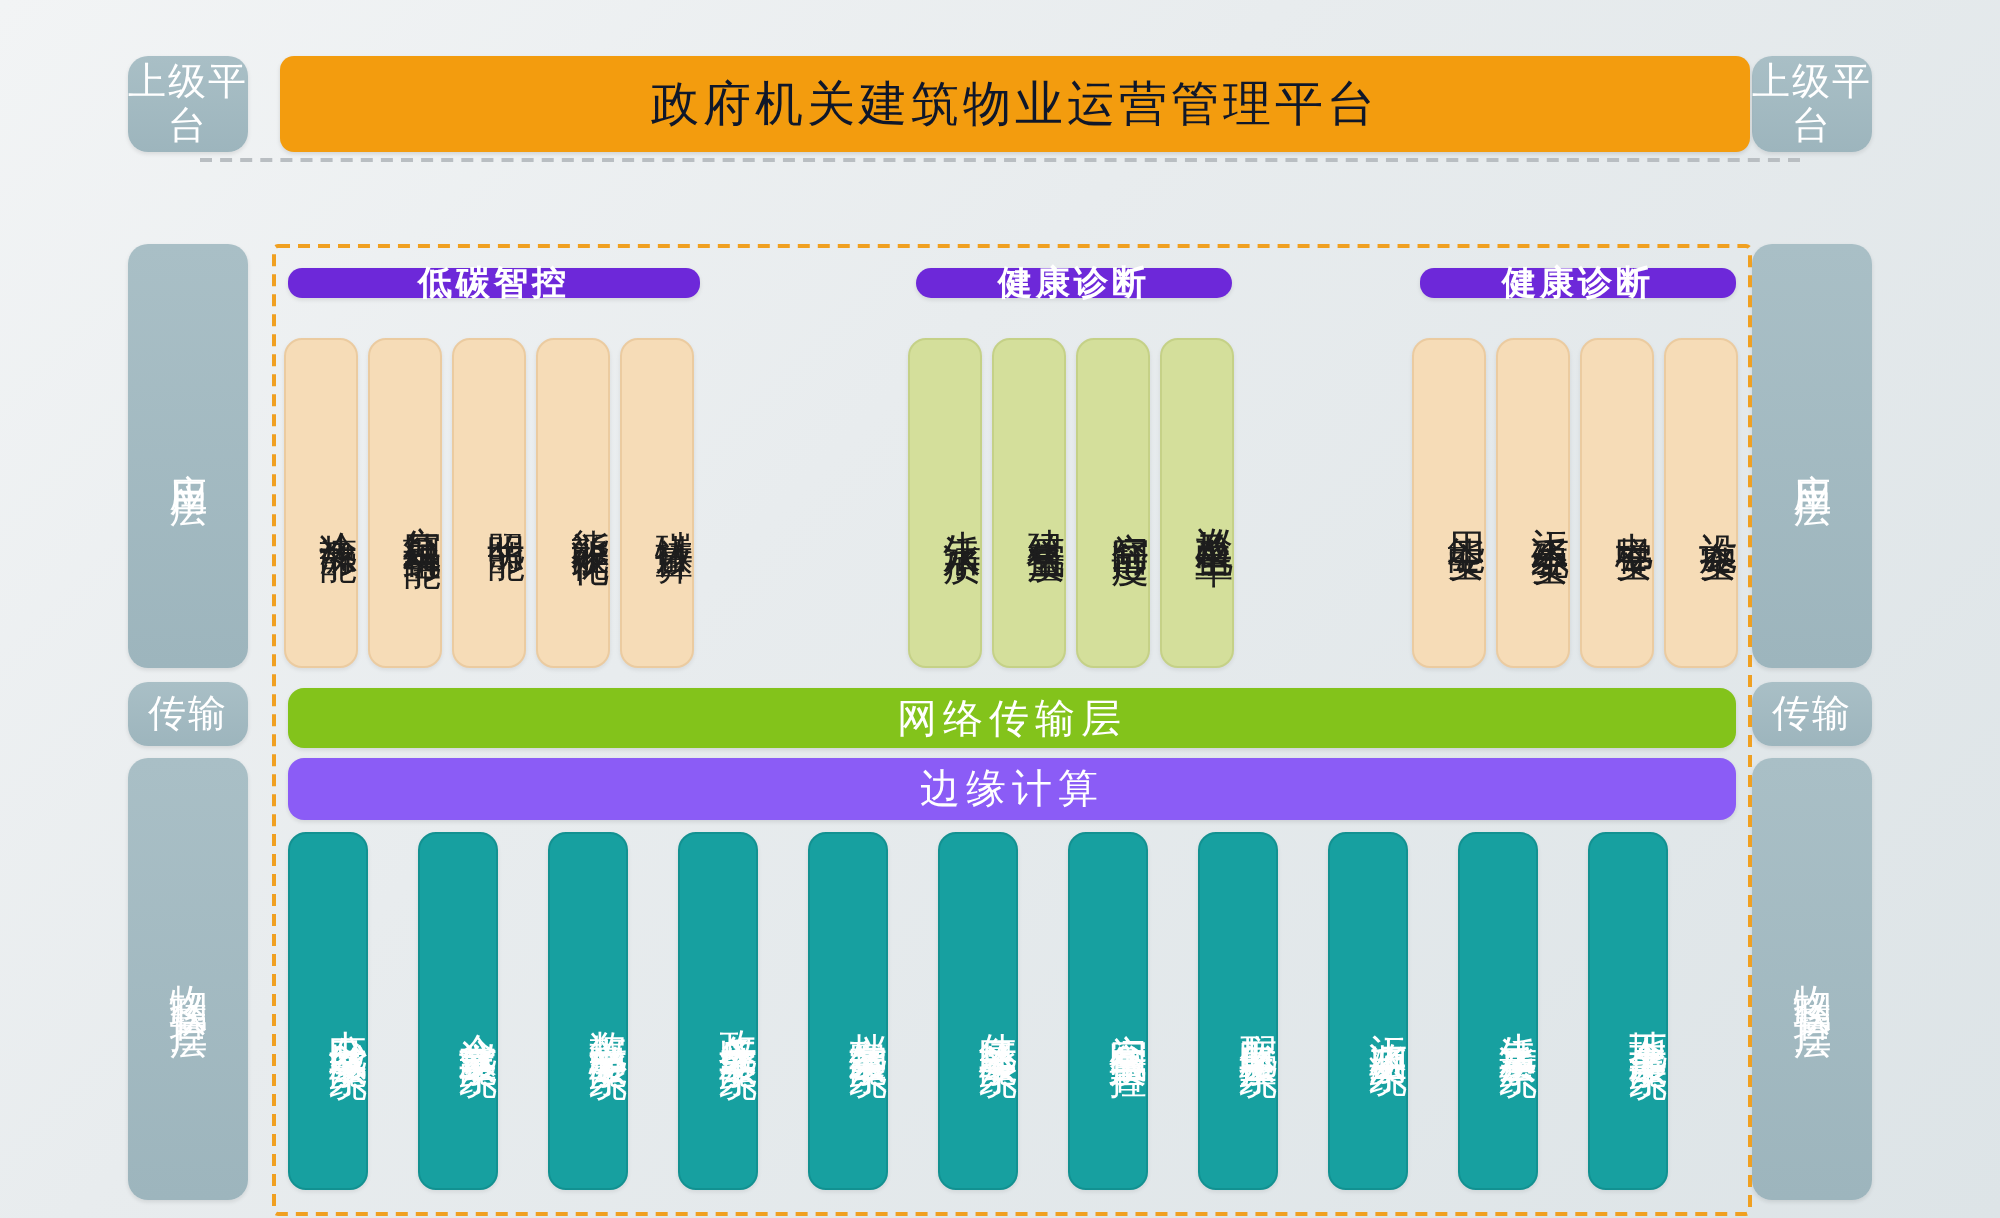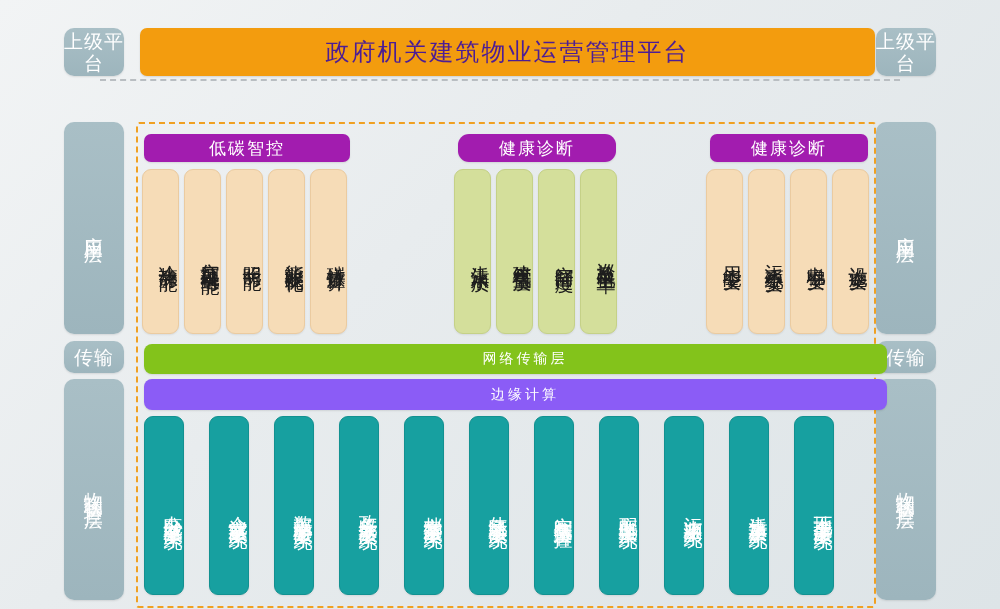--- a/index.html
+++ b/index.html
@@ -28,65 +28,65 @@
   .dash-gray{
     position:absolute;left:100px;right:100px;top:62px;height:0;
     border-top:2px dashed #b9bec2;
   }
 
   
   .title-bar{
     position:absolute;left:140px;top:11px;width:735px;height:48px;
     background:#F39C0E;border-radius:7px;
     display:flex;align-items:center;justify-content:center;
-    color:#4c1d95;font-size:24px;letter-spacing:2px;
+    color:#0f172a;font-size:24px;letter-spacing:2px;
     box-shadow:0 1px 2px rgba(0,0,0,.12);
   }
   .subtitle-pill{
     position:absolute;left:376px;top:69px;width:272px;height:31px;
     background:#1477C8;border-radius:7px;
     display:flex;align-items:center;justify-content:center;
     color:#ffffff;font-size:17px;letter-spacing:1px;
     box-shadow:0 1px 2px rgba(0,0,0,.12);
   }
 
   
   .app-frame{
     position:absolute;left:136px;top:105px;width:740px;height:486px;
     border:2px dashed #F0A021;border-radius:3px;box-sizing:border-box;
   }
 
   
   .grp-pill{
-    position:absolute;height:28px;background:#a21caf;border-radius:7px;
+    position:absolute;height:15px;background:#6d28d9;border-radius:7px;
     display:flex;align-items:center;justify-content:center;
     color:#ffffff;font-size:17px;letter-spacing:2px;
     box-shadow:0 1px 2px rgba(0,0,0,.10);
+    font-weight:bold;
   }
 
   
   .vcard{
     position:absolute;border-radius:9px;box-sizing:border-box;
     display:flex;align-items:flex-start;justify-content:center;
     writing-mode:vertical-rl;text-orientation:upright;
     font-size:19px;line-height:1.05;letter-spacing:2px;
     padding-top:7px;
     box-shadow:0 1px 2px rgba(0,0,0,.08);
   }
   .vcard.tan{background:#F6DCB7;border:1px solid #EBCBA0;color:#1d1d1d;}
   .vcard.olive{background:#D4DF9B;border:1px solid #C5D187;color:#1d1d1d;}
   .vcard.teal{background:#17A0A0;border:1px solid #129191;color:#ffffff;}
 
   
   .hbar{
     position:absolute;left:144px;width:724px;border-radius:8px;
     display:flex;align-items:center;justify-content:center;
-    color:#ffffff;font-size:14px;letter-spacing:3px;
+    color:#ffffff;font-size:20px;letter-spacing:3px;
     box-shadow:0 1px 2px rgba(0,0,0,.10);
-    padding-left:19px;
   }
   .hbar.net{top:327px;height:30px;background:#83C31B;}
   .hbar.edge{top:362px;height:31px;background:#8b5cf6;}
 </style>
 </head>
 <body>
 
 <div class="stage">
 
   <div class="rail rail-l small" style="top:11px;height:48px;">上级平台</div>

